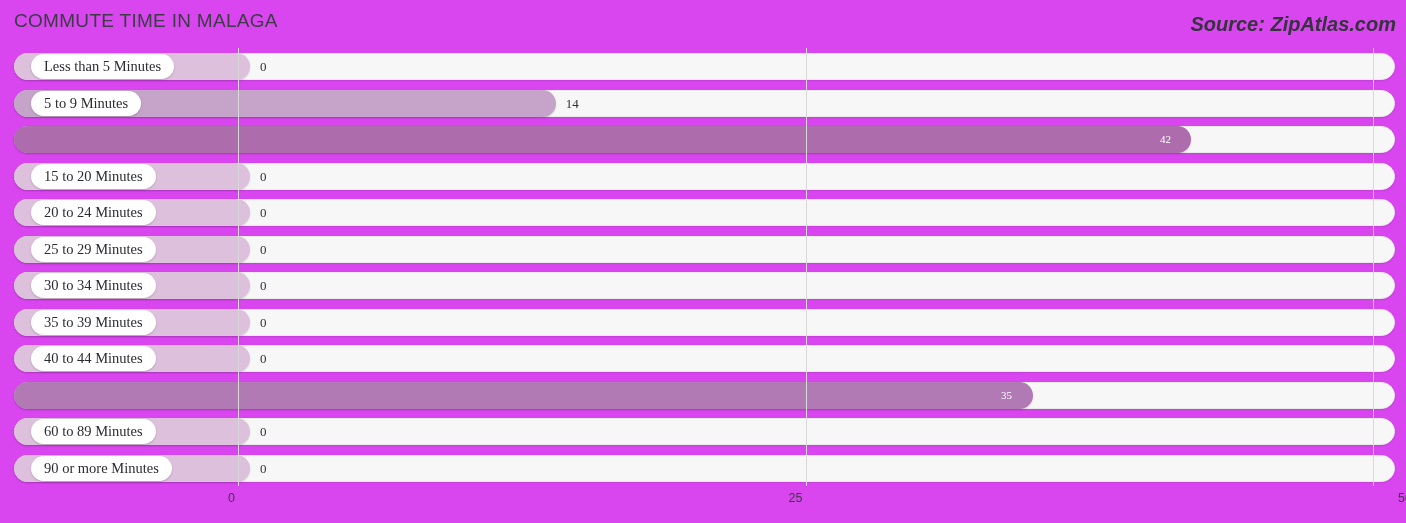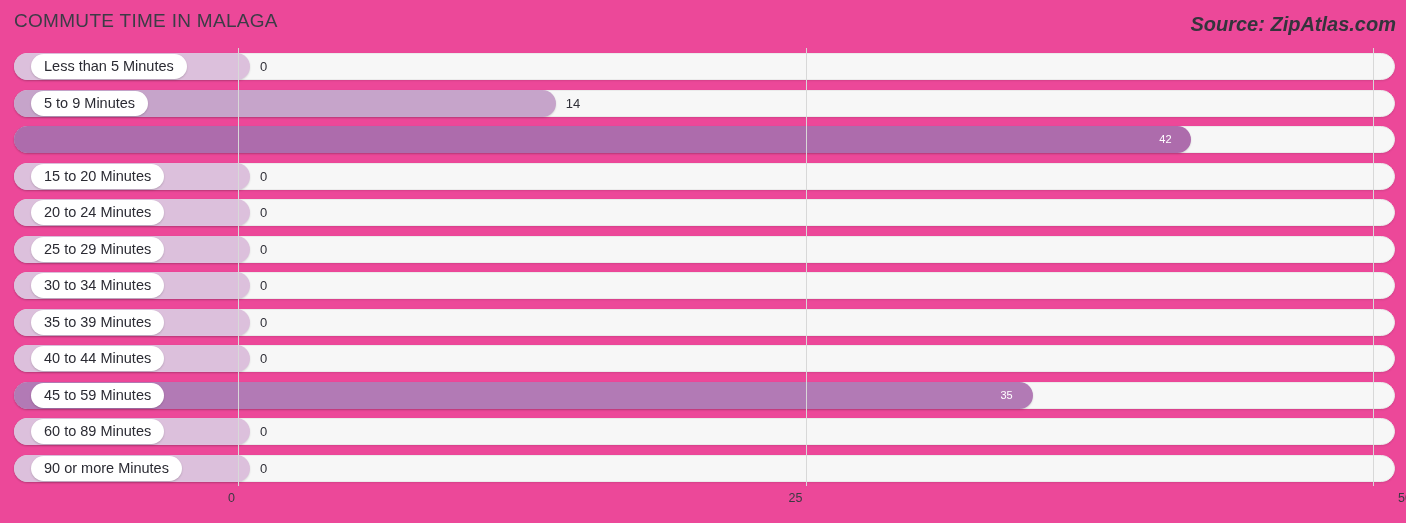--- a/index.html
+++ b/index.html
@@ -9,21 +9,21 @@
     height: 523px;
     background: #ffffff;
     font-family: "Liberation Sans", sans-serif;
     overflow: hidden;
   }
 
   #chart-root {
     position: relative;
     width: 1406px;
     height: 523px;
-    background: #ec4899;
+    background: #d946ef;
   }
 
   
   #page-title {
     position: absolute;
     left: 14px;
     top: 10px;
     font-size: 19px;
     font-weight: 400;
     color: #3c3c46;
@@ -59,20 +59,21 @@
     width: 1px;
     background: #d8d8d8;
     z-index: 3;
   }
 
   
   .bar-row {
     position: relative;
     height: 36.5px;
     width: 1276px;
+    font-family: Liberation Serif, serif;
   }
 
   .row-track {
     position: absolute;
     left: 14px;
     top: 5px;
     width: 1381px;
     height: 27px;
     background: #f7f7f7;
     border: 1px solid #ebebeb;
@@ -209,21 +210,20 @@
       </div>
       <div class="bar-row">
         <div class="row-track"></div>
         <div class="bar-fill" style="width: 236px; background: rgb(220, 192, 220);"></div>
         <div class="bar-label-pill">40 to 44 Minutes</div>
         <div class="bar-value-out" style="left: 260px;">0</div>
       </div>
       <div class="bar-row">
         <div class="row-track"></div>
         <div class="bar-fill" style="width: 1018.5px; background: rgb(178, 122, 181);"></div>
-        <div class="bar-label-pill">45 to 59 Minutes</div>
         <div class="bar-value-in" style="left: 992.5px; width: 28px; text-align: center;">35</div>
       </div>
       <div class="bar-row">
         <div class="row-track"></div>
         <div class="bar-fill" style="width: 236px; background: rgb(220, 192, 220);"></div>
         <div class="bar-label-pill">60 to 89 Minutes</div>
         <div class="bar-value-out" style="left: 260px;">0</div>
       </div>
       <div class="bar-row">
         <div class="row-track"></div>

